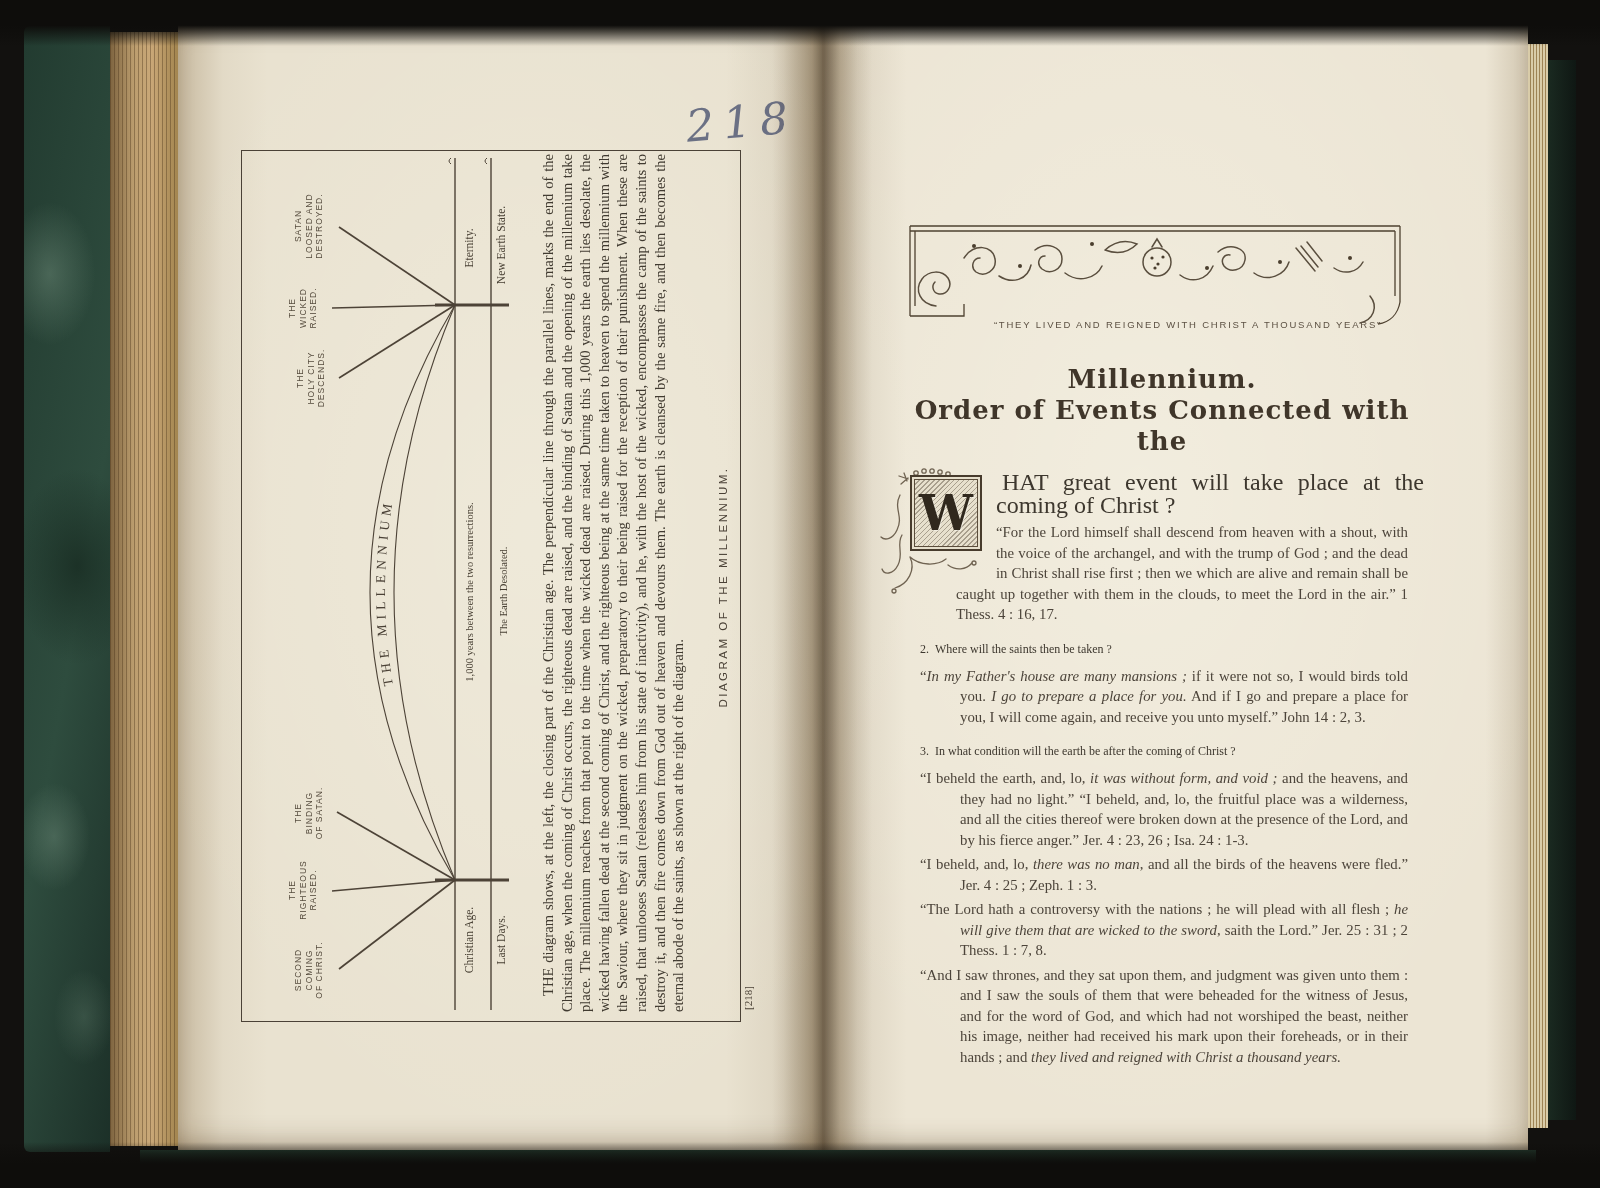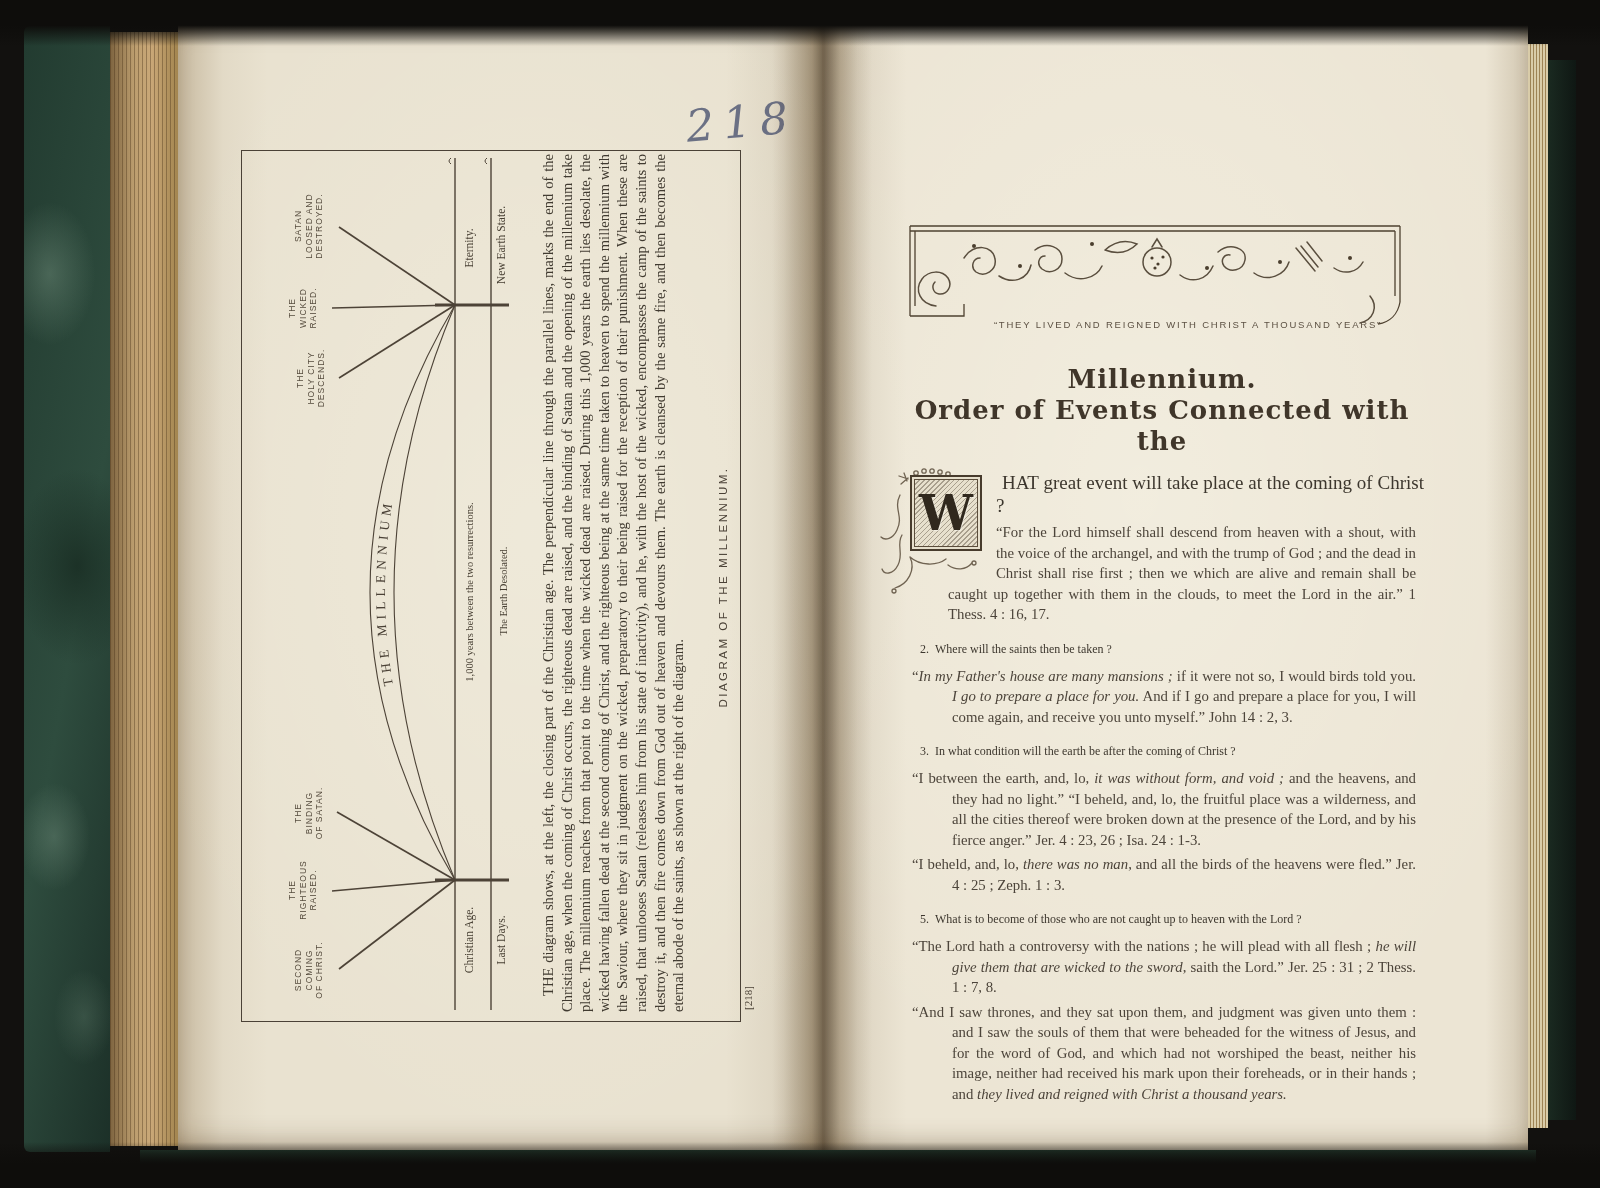--- a/index.html
+++ b/index.html
@@ -64,23 +64,23 @@
   
   .rp-content{position:absolute;left:78px;top:200px;width:524px;color:#453d32;}
   .banner{display:block;margin-left:2px;}
   .title{text-align:center;font-family:"DejaVu Serif",serif;font-weight:bold;color:#40362a;
     font-size:26px;line-height:31px;letter-spacing:1px;margin-top:14px;}
   .qa-area{margin-top:14px;}
   .question{font-size:12px;line-height:23px;color:#3d372e;margin:13px 0 5px;
     padding-left:46px;text-indent:-26px;text-align:justify;}
   .qnum{margin-right:6px;}
   .answer{font-size:14.8px;line-height:20.5px;color:#4c443a;text-align:justify;
-    padding-left:44px;text-indent:-40px;margin:0 8px 4px;}
+    padding-left:44px;text-indent:-40px;margin:0 16px 4px;}
   .it{font-style:italic;}
-  .qa-first .question{padding-left:0;text-indent:0;margin-top:8px;font-size:19px;}
+  .qa-first .question{padding-left:0;text-indent:0;margin-top:8px;font-size:24px;}
   .qa-first .answer{padding-left:40px;text-indent:0;}
   .dropcap{float:left;width:86px;height:104px;margin:2px 10px 0 0;position:relative;}
   .dc-box{position:absolute;right:4px;top:2px;width:68px;height:72px;border:2px solid #473b2c;
     box-shadow:inset 0 0 0 2px #e6dfcc, inset 0 0 0 3px #5a4c3a;
     background:repeating-linear-gradient(135deg, rgba(74,62,46,.40) 0 1px, transparent 1px 3.5px),#e7e0cd;
     display:flex;align-items:center;justify-content:center;}
   .dc-letter{font-family:"DejaVu Serif",serif;font-weight:bold;font-size:48px;color:#30281d;
     text-shadow:1px 1px 0 rgba(255,255,250,.45);}
   .dc-flourish{position:absolute;left:-12px;top:-8px;overflow:visible;pointer-events:none;}
 </style>
@@ -240,29 +240,28 @@
           <p class="answer"><span>“For the Lord himself shall descend from heaven with a shout, with the voice of the archangel, and with the trump of God ; and the dead in Christ shall rise first ; then we which are alive and remain shall be caught up together with them in the clouds, to meet the Lord in the air.”  1 Thess. 4 : 16, 17.</span></p>
         </div>
 
         <div>
           <p class="question"><span class="qnum">2.</span><span>Where will the saints then be taken ?</span></p>
           <p class="answer"><span>“</span><span class="it">In my Father's house are many mansions ;</span><span> if it were not so, I would birds told you.  </span><span class="it">I go to prepare a place for you.</span><span>  And if I go and prepare a place for you, I will come again, and receive you unto myself.”  John 14 : 2, 3.</span></p>
         </div>
 
         <div>
           <p class="question"><span class="qnum">3.</span><span>In what condition will the earth be after the coming of Christ ?</span></p>
-          <p class="answer"><span>“I between the earth, and, lo, </span><span class="it">it was without form, and void ;</span><span> and the heavens, and they had no light.”  “I beheld, and, lo, the fruitful place was a wilderness, and all the cities thereof were broken down at the presence of the Lord, and by his fierce anger.”  Jer. 4 : 23, 26 ; Isa. 24 : 1-3.</span></p>
+          <p class="answer"><span>“I beheld the earth, and, lo, </span><span class="it">it was without form, and void ;</span><span> and the heavens, and they had no light.”  “I beheld, and, lo, the fruitful place was a wilderness, and all the cities thereof were broken down at the presence of the Lord, and by his fierce anger.”  Jer. 4 : 23, 26 ; Isa. 24 : 1-3.</span></p>
         </div>
 
         <div>
           <p class="answer"><span>“I beheld, and, lo, </span><span class="it">there was no man</span><span>, and all the birds of the heavens were fled.”  Jer. 4 : 25 ; Zeph. 1 : 3.</span></p>
         </div>
 
         <div>
-          <p class="question"><span class="qnum">5.</span><span>What is to become of those who are not caught up to heaven with the Lord ?</span></p>
           <p class="answer"><span>“The Lord hath a controversy with the nations ; he will plead with all flesh ; </span><span class="it">he will give them that are wicked to the sword</span><span>, saith the Lord.”  Jer. 25 : 31 ; 2 Thess. 1 : 7, 8.</span></p>
         </div>
 
         <div>
           <p class="answer"><span>“And I saw thrones, and they sat upon them, and judgment was given unto them : and I saw the souls of them that were beheaded for the witness of Jesus, and for the word of God, and which had not worshiped the beast, neither his image, neither had received his mark upon their foreheads, or in their hands ; and </span><span class="it">they lived and reigned with Christ a thousand years.</span></p>
         </div>
 
       </div>
     </div>
   </div>

